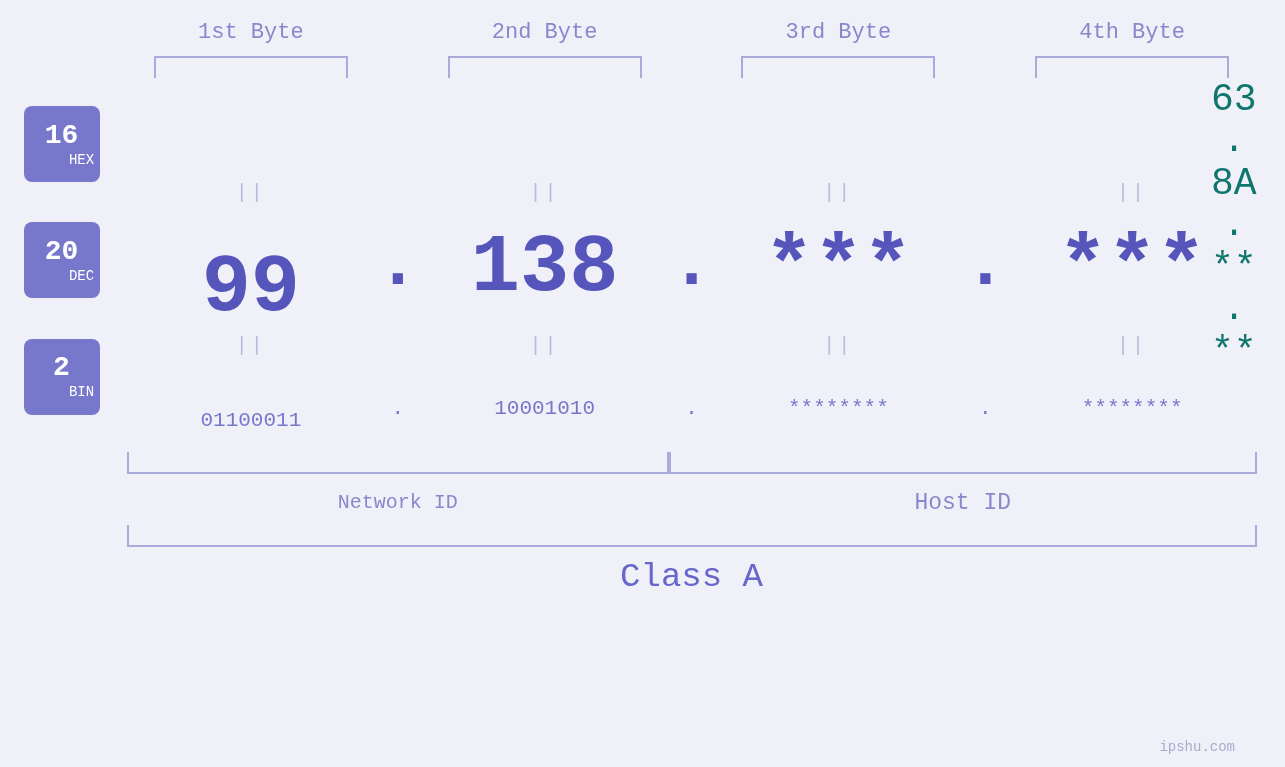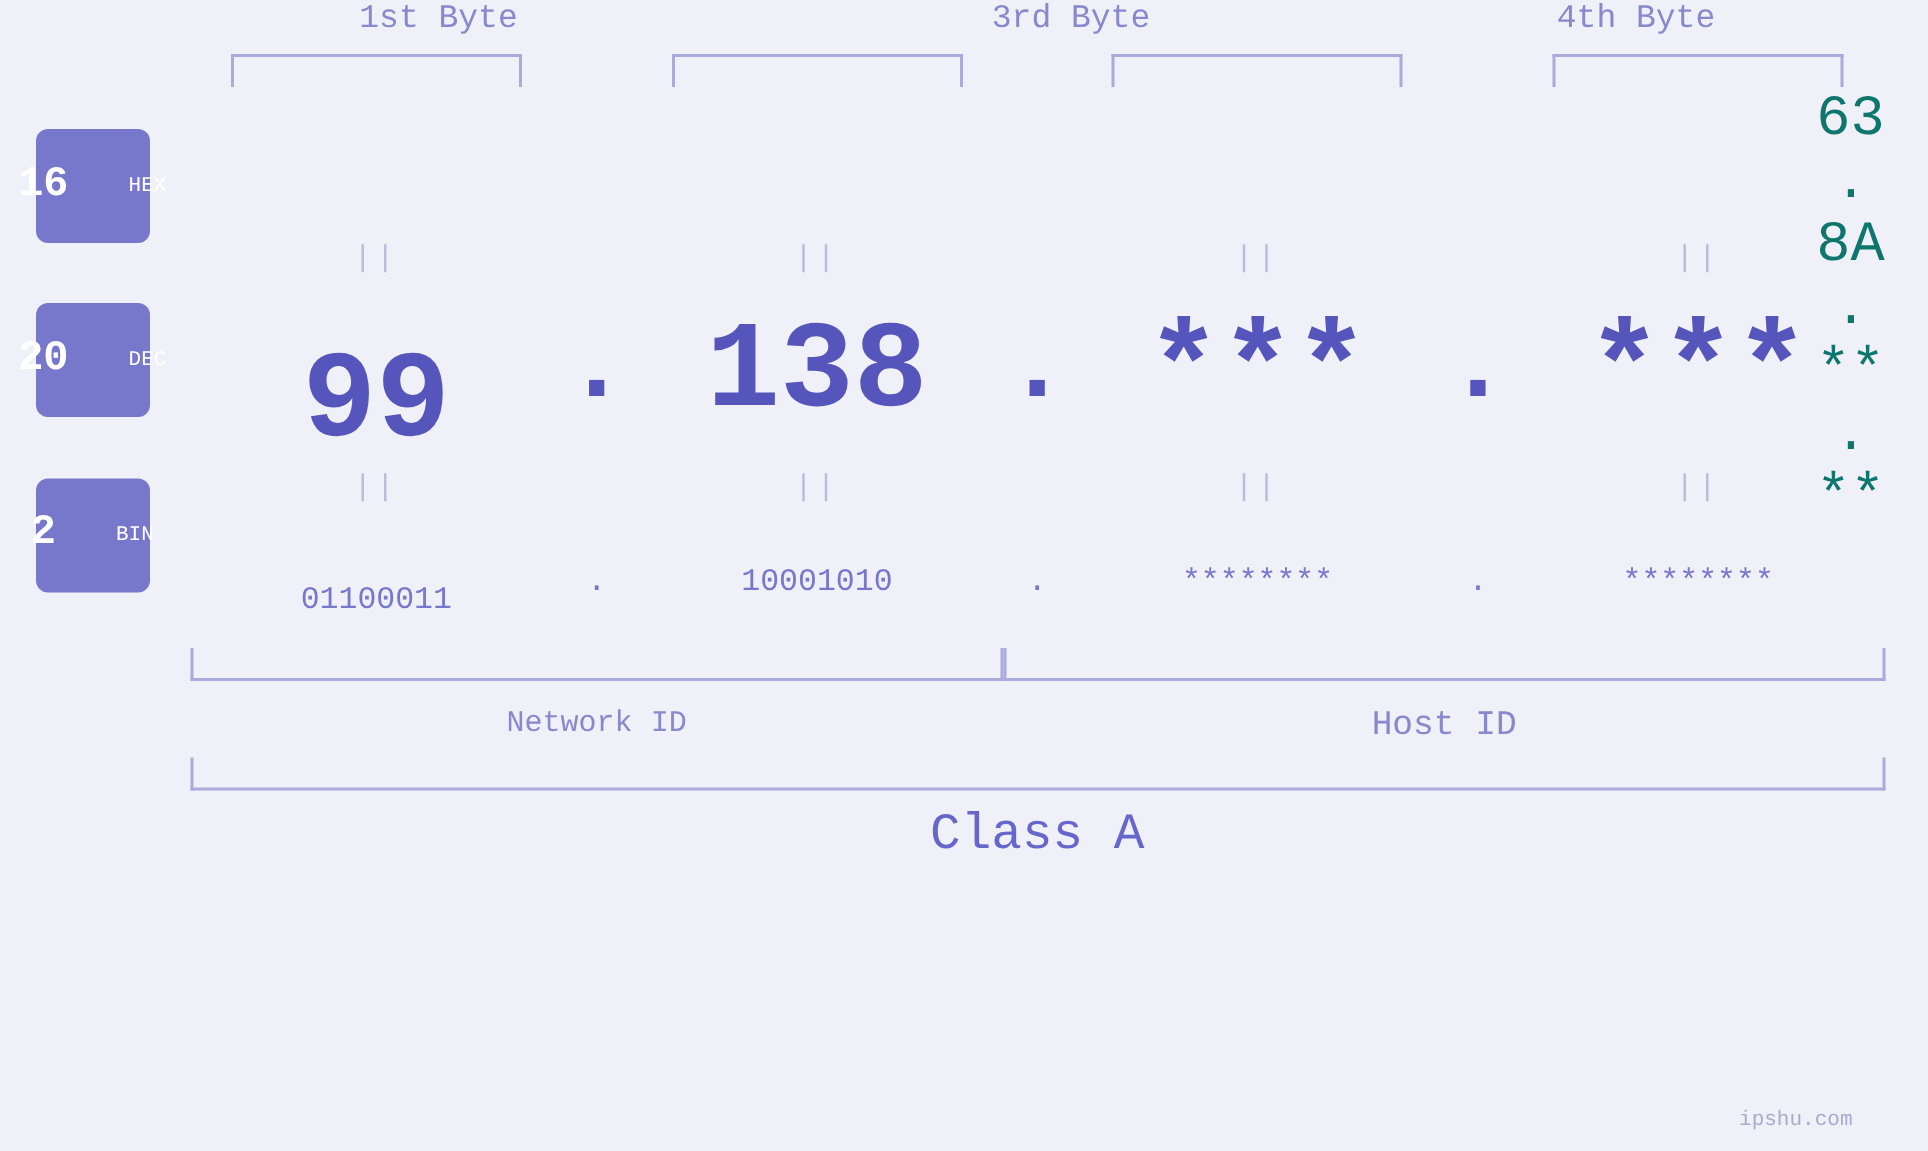--- a/index.html
+++ b/index.html
@@ -13,38 +13,39 @@
       position: relative;
     }
 
     .container {
       width: 1253px;
       height: 767px;
       position: relative;
       display: flex;
       flex-direction: column;
       align-items: center;
+      padding-top: 20px;
     }
 
     .byte-header {
       flex: 1;
       text-align: center;
       color: #8888cc;
       font-size: 22px;
       font-family: 'Courier New', Courier, monospace;
       font-weight: normal;
     }
 
     .badge {
       width: 76px;
       height: 76px;
       background: #7777cc;
       border-radius: 8px;
       display: flex;
-      flex-direction: row;
+      flex-direction: column;
       align-items: center;
       justify-content: center;
       color: white;
       font-family: 'Courier New', Courier, monospace;
     }
 
     .badge-number {
       font-size: 28px;
       font-weight: bold;
       line-height: 1.1;
@@ -68,20 +69,21 @@
 
   </style>
 </head>
 <body>
 
 <div class="container">
 
   <div style="display:flex; flex-direction:row; width:1130px; margin-left:130px; margin-bottom:5px;">
     <div class="byte-header">1st Byte</div>
     <div style="width:45px;"></div>
+    <div class="byte-header">2nd Byte</div>
     <div style="width:45px;"></div>
     <div class="byte-header">3rd Byte</div>
     <div style="width:45px;"></div>
     <div class="byte-header">4th Byte</div>
   </div>
 
   <div style="display:flex; flex-direction:row; width:1130px; margin-left:130px; height:28px; align-items:flex-end;">
     <div style="flex:1; display:flex; justify-content:center;">
       <div style="width:78%; height:22px; border:2px solid #aaaadd; border-bottom:none;"></div>
     </div>

